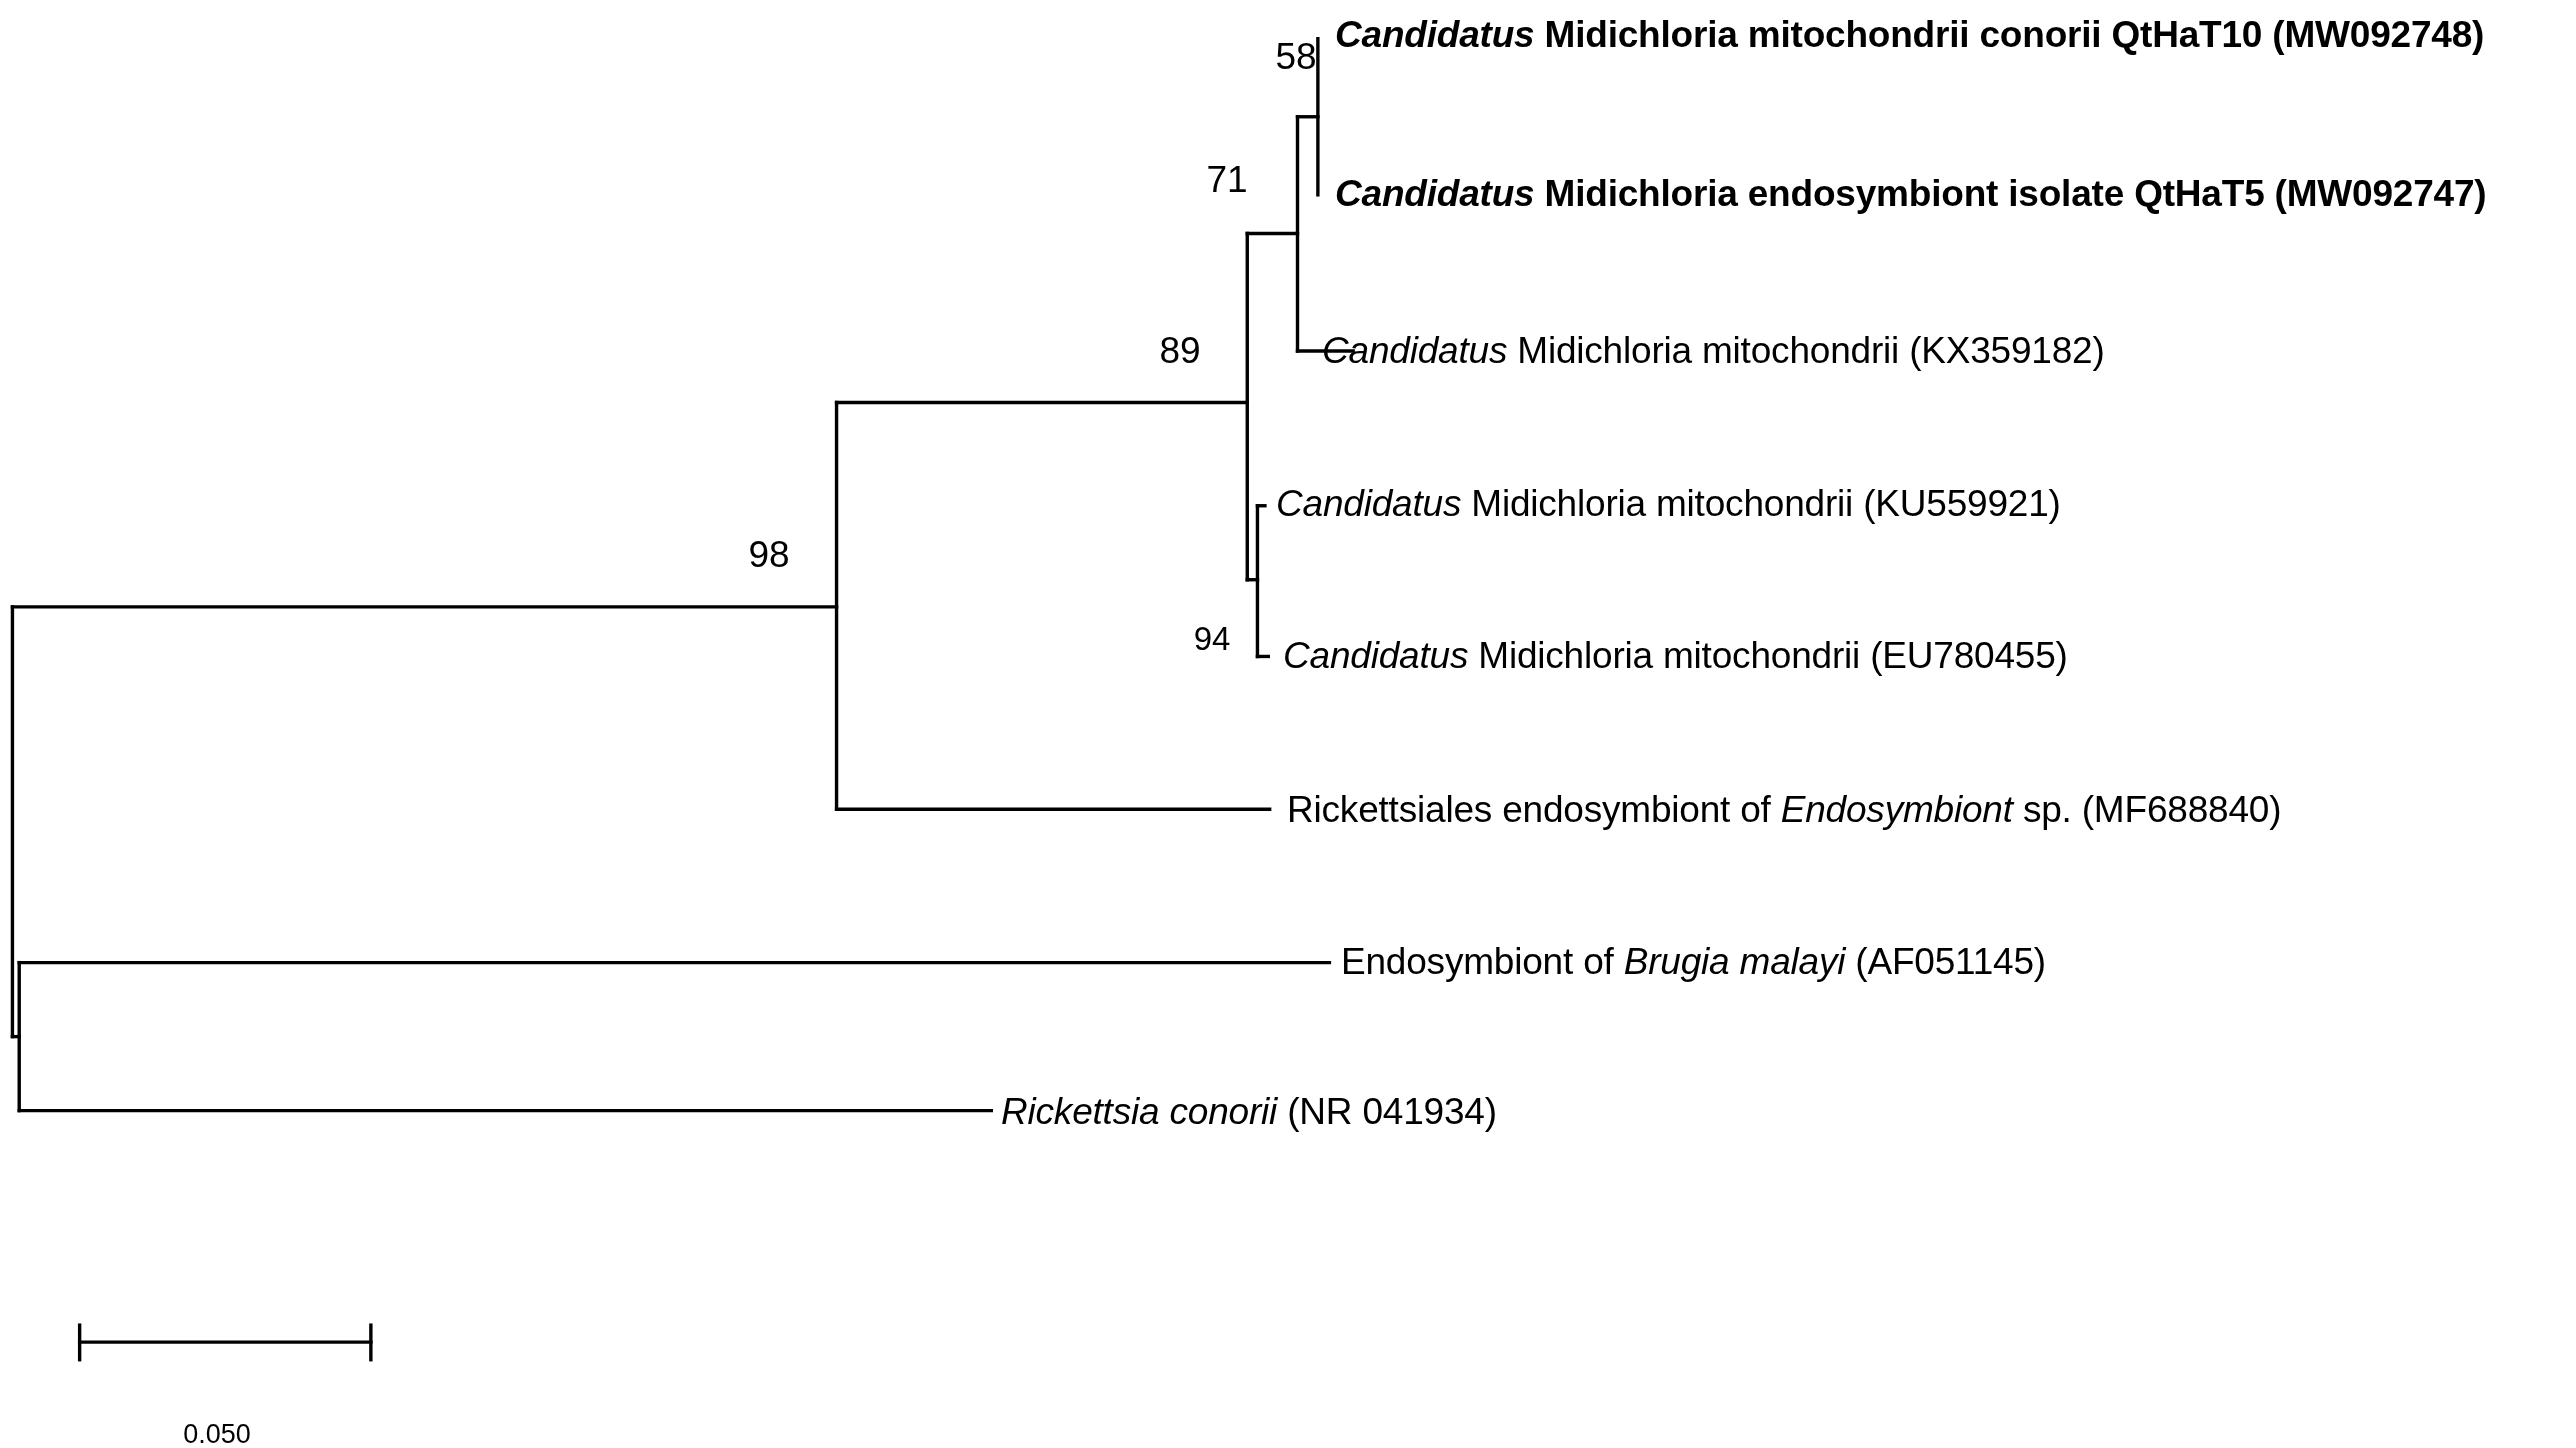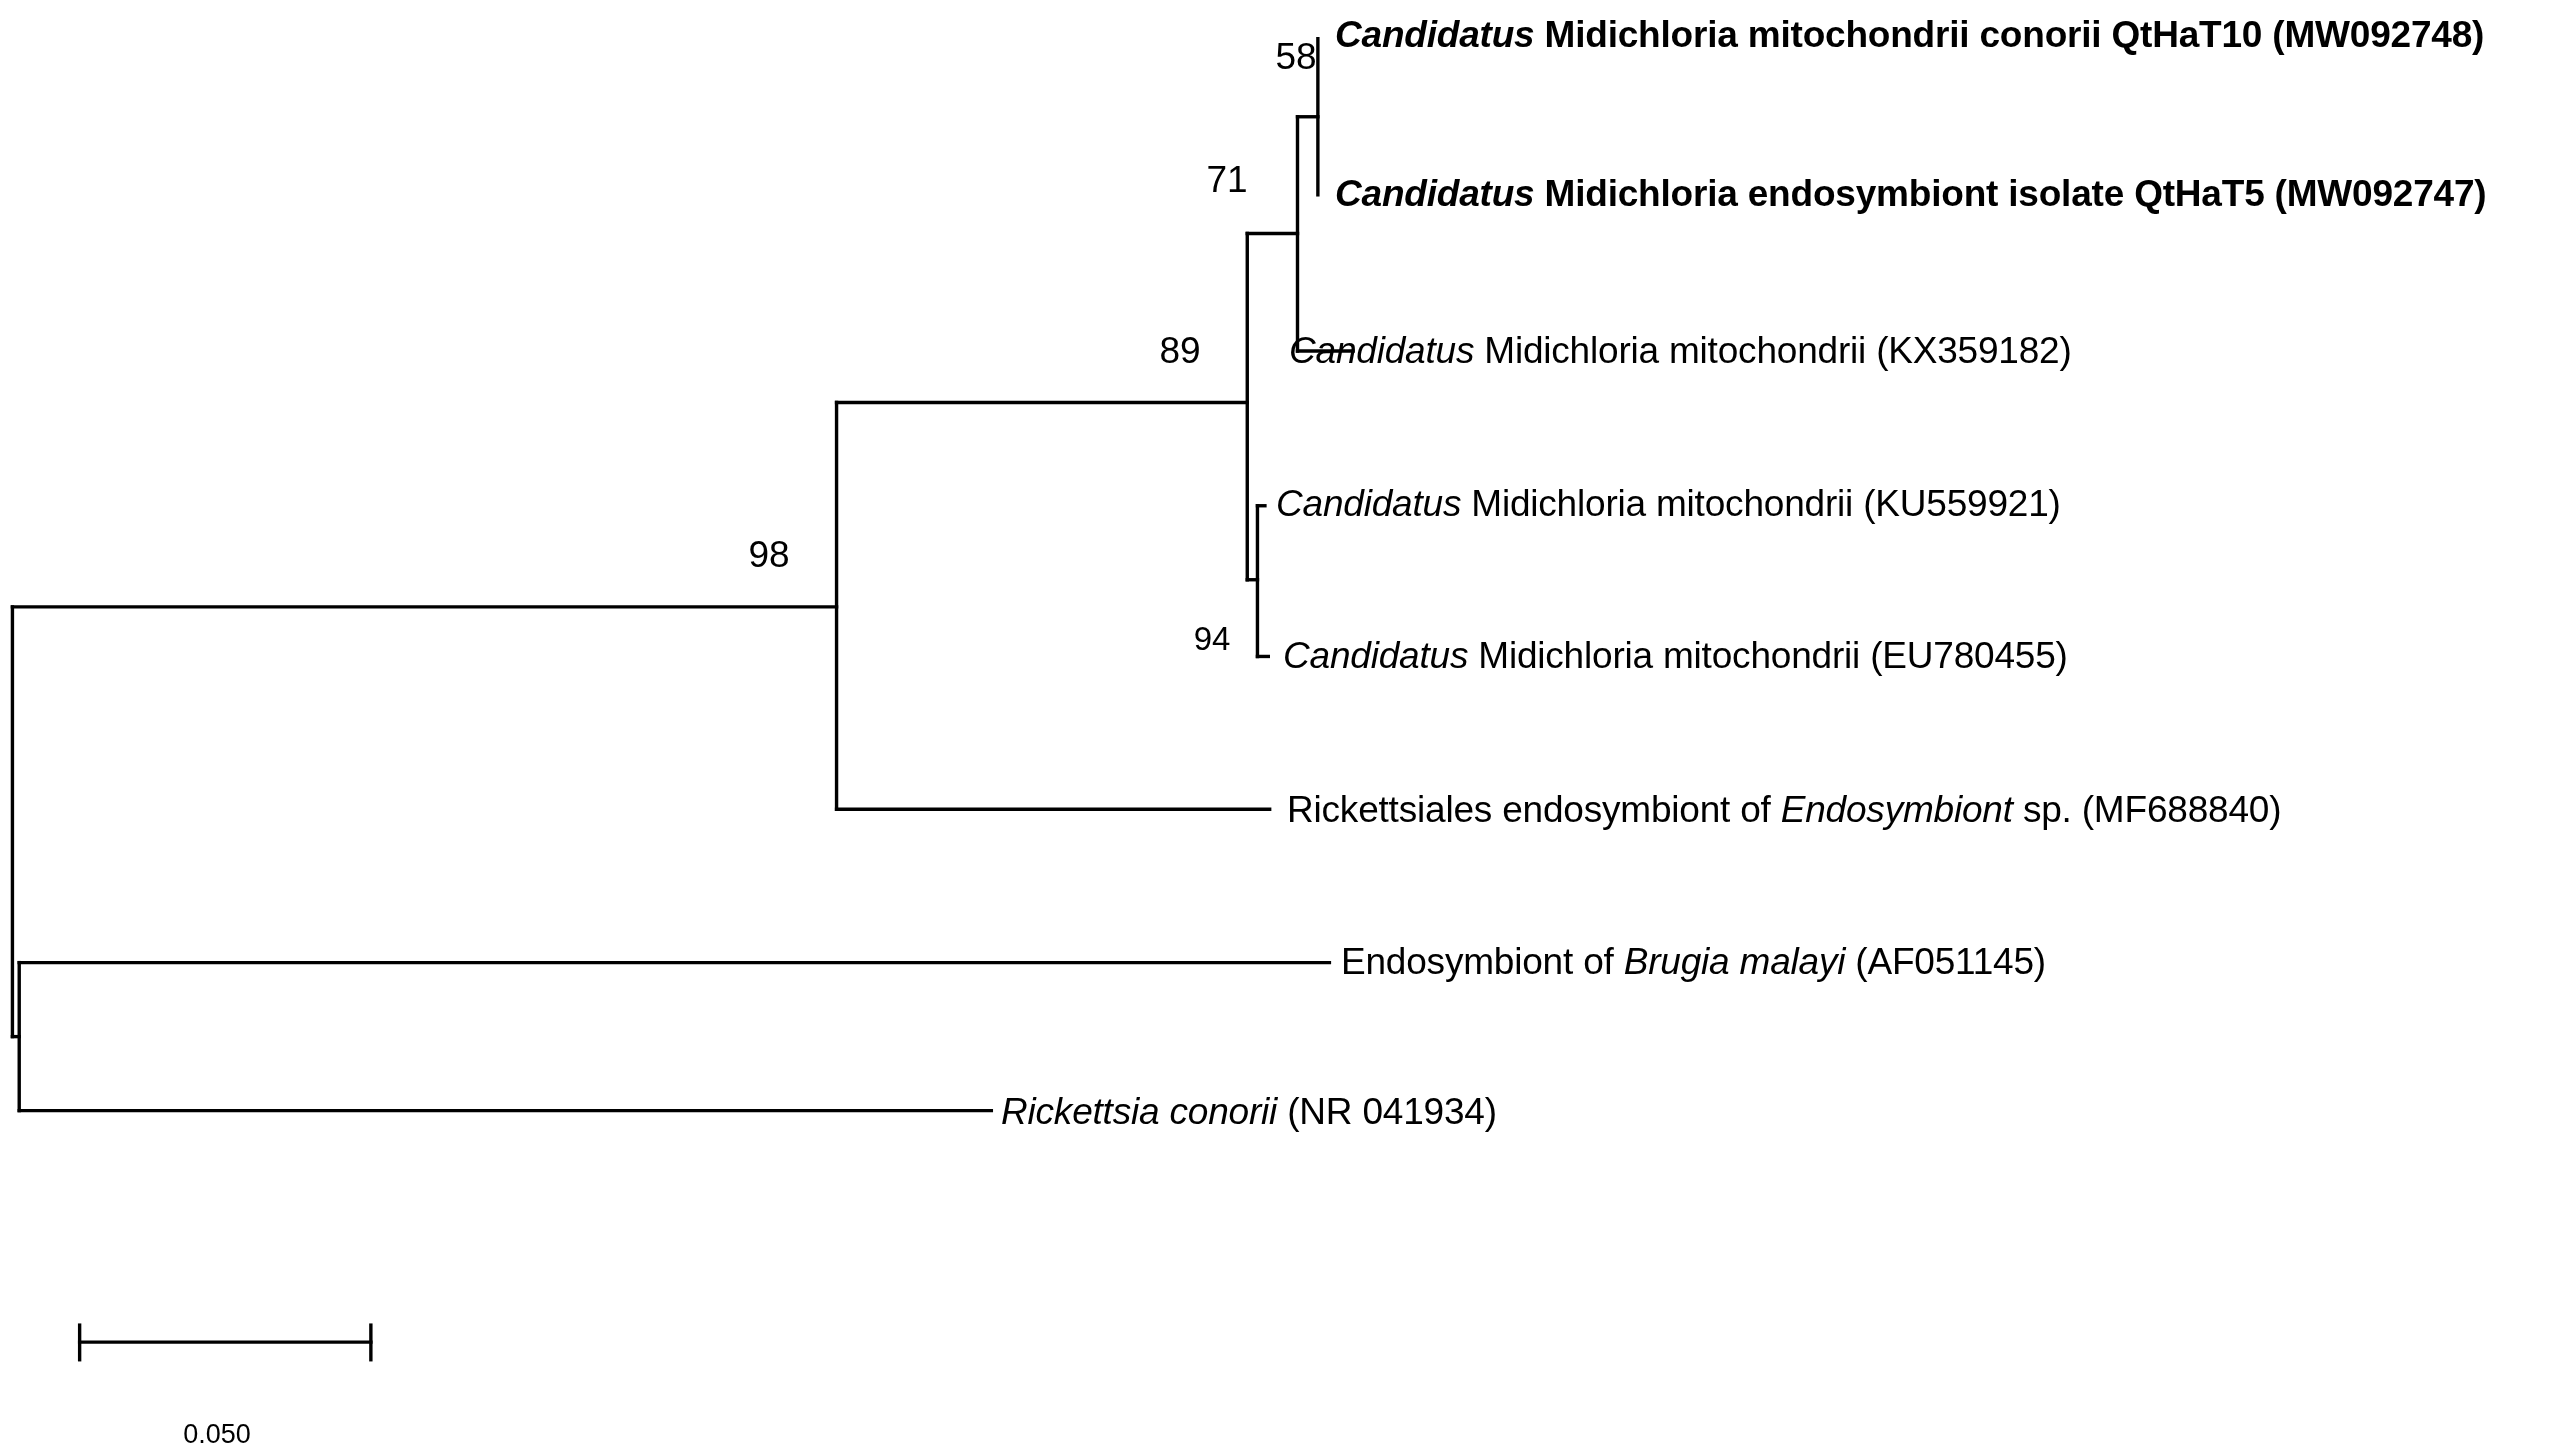--- a/index.html
+++ b/index.html
@@ -74,21 +74,21 @@
       <line x1="28" y1="1418" x2="28" y2="1636" stroke="#000000" stroke-width="5" stroke-linecap="square"></line>
       <line x1="28" y1="1418" x2="1958" y2="1418" stroke="#000000" stroke-width="5" stroke-linecap="square"></line>
       <line x1="28" y1="1636" x2="1460" y2="1636" stroke="#000000" stroke-width="5" stroke-linecap="square"></line>
       <line x1="117" y1="1977" x2="546" y2="1977" stroke="#000000" stroke-width="5" stroke-linecap="square"></line>
       <line x1="117" y1="1952" x2="117" y2="2003" stroke="#000000" stroke-width="5" stroke-linecap="square"></line>
       <line x1="546" y1="1952" x2="546" y2="2003" stroke="#000000" stroke-width="5" stroke-linecap="square"></line>
     </svg>
   <div id="labels">
       <div class="taxon bold" style="left: 1335px; top: 34px;"><span class="i">Candidatus</span><span class="r"> Midichloria mitochondrii conorii QtHaT10 (MW092748)</span></div>
       <div class="taxon bold" style="left: 1335px; top: 193px;"><span class="i">Candidatus</span><span class="r"> Midichloria endosymbiont isolate QtHaT5 (MW092747)</span></div>
-      <div class="taxon" style="left: 1289px; top: 350px;"><span class="i">Candidatus</span><span class="r"> Midichloria mitochondrii (KX359182)</span></div>
+      <div class="taxon" style="left: 1322px; top: 350px;"><span class="i">Candidatus</span><span class="r"> Midichloria mitochondrii (KX359182)</span></div>
       <div class="taxon" style="left: 1276px; top: 503px;"><span class="i">Candidatus</span><span class="r"> Midichloria mitochondrii (KU559921)</span></div>
       <div class="taxon" style="left: 1283px; top: 655px;"><span class="i">Candidatus</span><span class="r"> Midichloria mitochondrii (EU780455)</span></div>
       <div class="taxon" style="left: 1287px; top: 809px;"><span class="r">Rickettsiales endosymbiont of </span><span class="i">Endosymbiont</span><span class="r"> sp. (MF688840)</span></div>
       <div class="taxon" style="left: 1341px; top: 961px;"><span class="r">Endosymbiont of </span><span class="i">Brugia malayi</span><span class="r"> (AF051145)</span></div>
       <div class="taxon" style="left: 1001px; top: 1111px;"><span class="i">Rickettsia conorii</span><span class="r"> (NR 041934)</span></div>
     </div>
   <div id="supports">
       <div class="support" style="left: 1251px; top: 56px; margin-left: 45px;">58</div>
       <div class="support" style="left: 1227px; top: 179px;">71</div>
       <div class="support" style="left: 1180px; top: 350px;">89</div>

